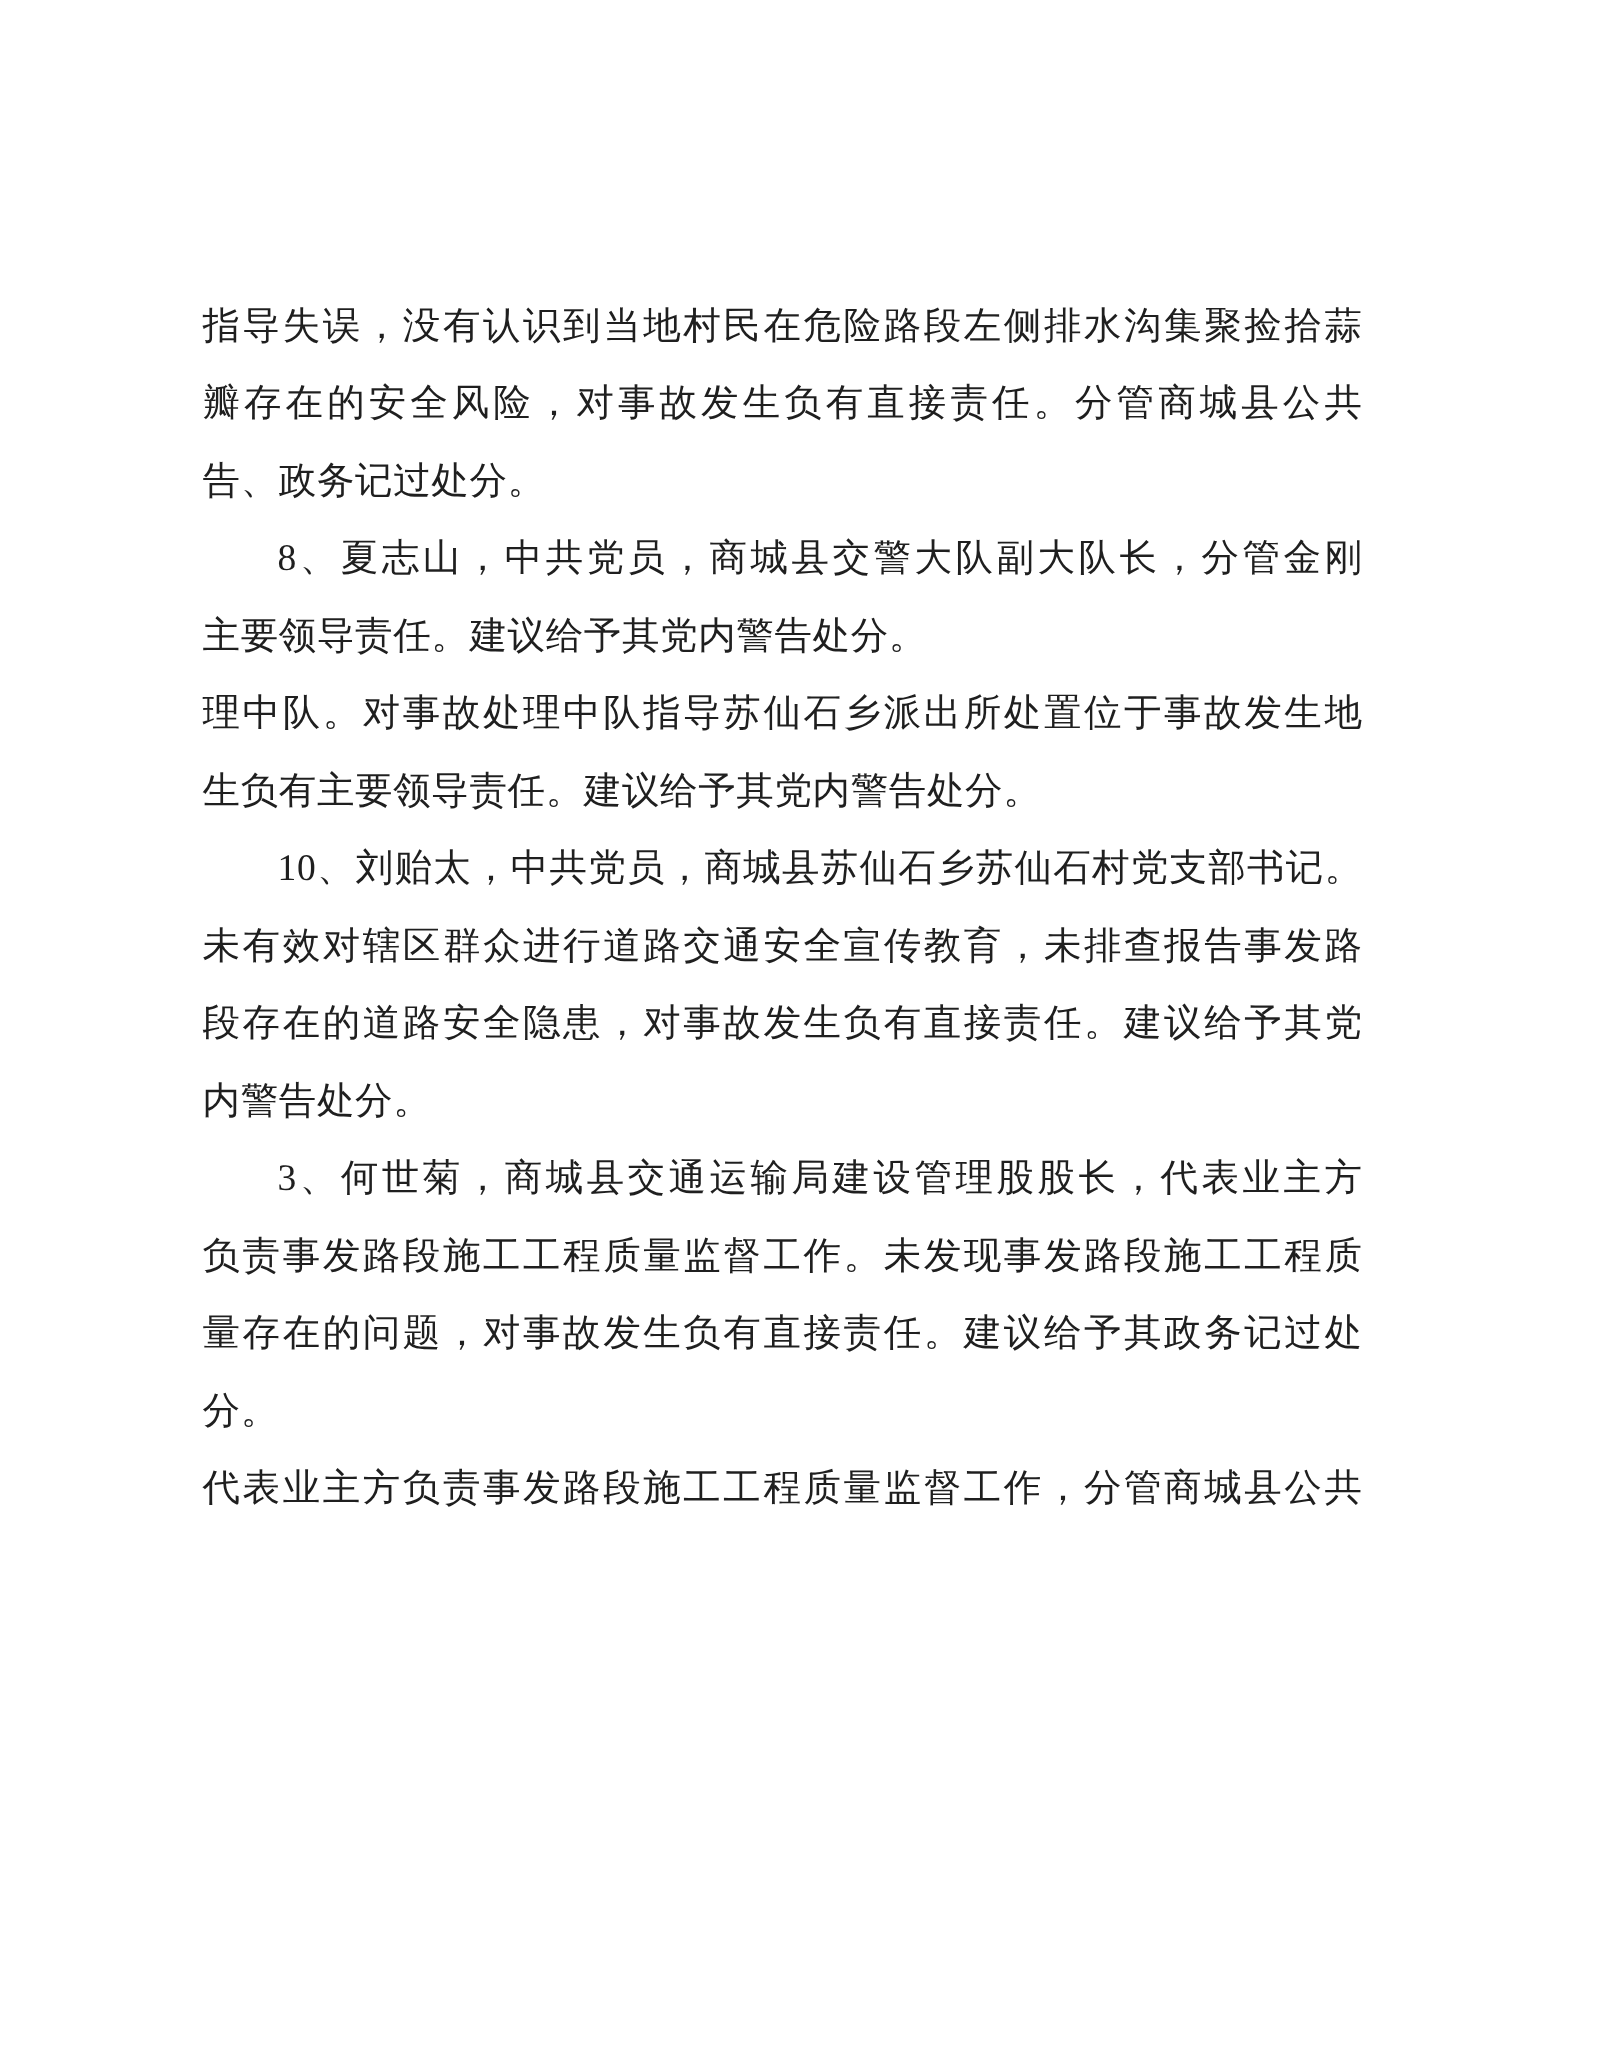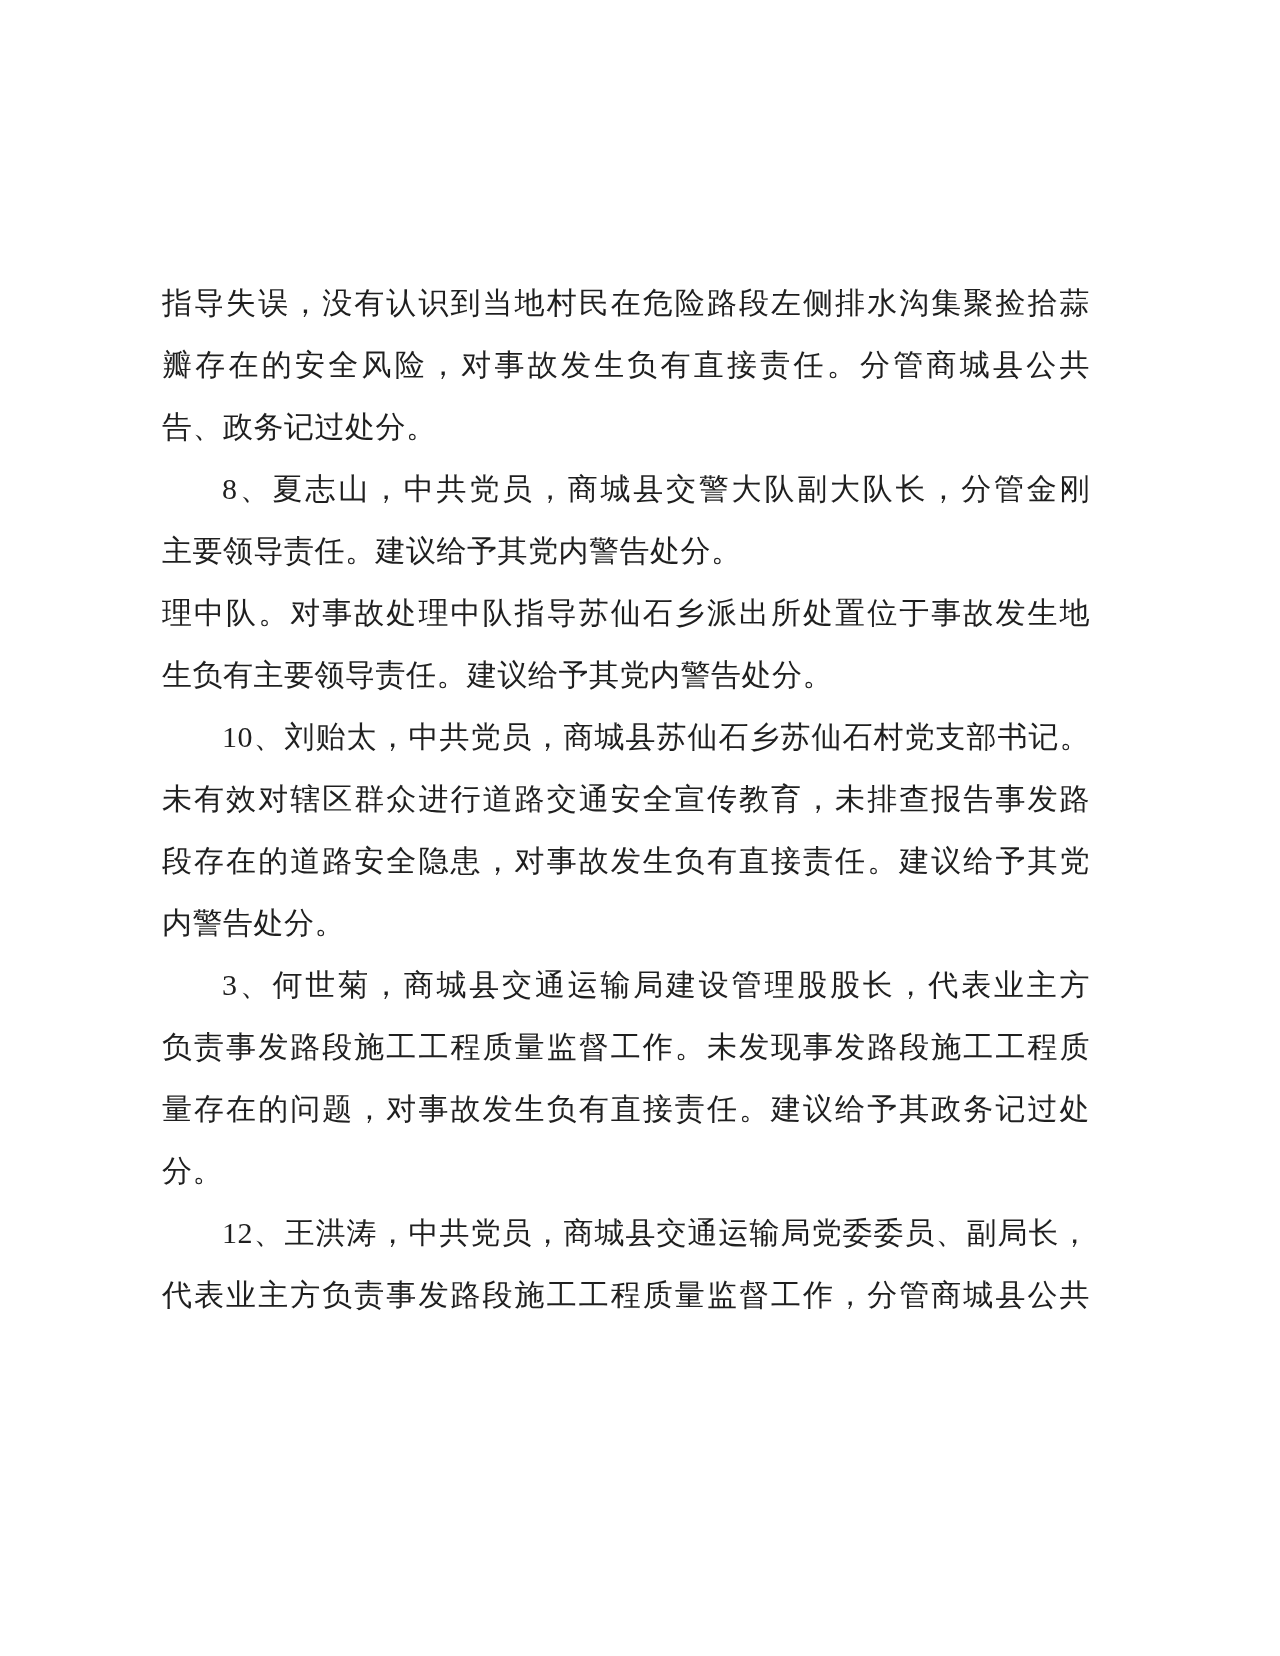--- a/index.html
+++ b/index.html
@@ -8,21 +8,20 @@
     background: #ffffff;
   }
   .page {
     position: relative;
     width: 1280px;
     height: 1311px;
     background: #ffffff;
     overflow: hidden;
     font-family: "Liberation Serif", "DejaVu Serif", serif;
     color: #1f1f1f;
-    margin-top: 42px;
   }
   .text-block {
     position: absolute;
     left: 162px;
     top: 230px;
     width: 928px;
   }
   .paragraph {
     margin: 0;
     padding: 0;
@@ -83,18 +82,17 @@
         <div class="line full">段存在的道路安全隐患，对事故发生负有直接责任。建议给予其党</div>
         <div class="line last">内警告处分。</div>
       </div>
       <div class="paragraph">
         <div class="line full first-indent">3、何世菊，商城县交通运输局建设管理股股长，代表业主方</div>
         <div class="line full">负责事发路段施工工程质量监督工作。未发现事发路段施工工程质</div>
         <div class="line full">量存在的问题，对事故发生负有直接责任。建议给予其政务记过处</div>
         <div class="line last">分。</div>
       </div>
       <div class="paragraph">
-        <div class="line full first-indent">12、王洪涛，中共党员，商城县交通运输局党委委员、副局长，</div>
         <div class="line full">代表业主方负责事发路段施工工程质量监督工作，分管商城县公共</div>
       </div>
     </div>
   <div class="page-number">— 17 —</div>
 </div>
 
 </body></html>

